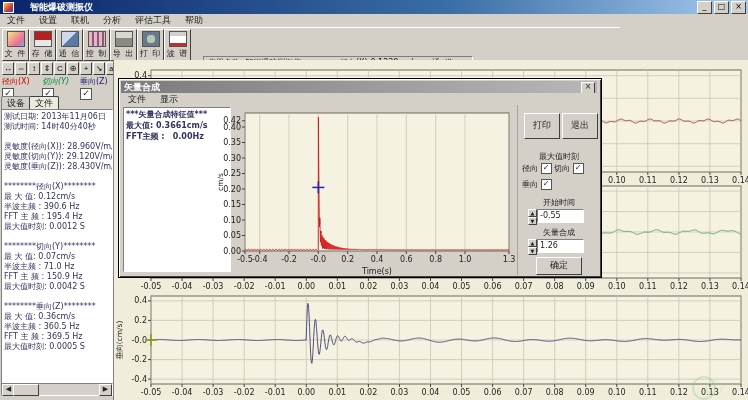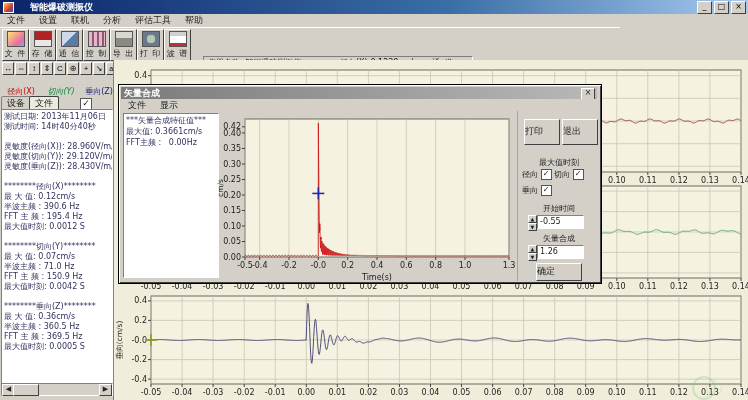--- a/index.html
+++ b/index.html
@@ -29,46 +29,46 @@
   .tico{width:16px;height:14px;margin-top:1px;border:1px solid #555;}
   .tlabel{font-size:8px;margin-top:1px;letter-spacing:1px;}
   
   #infopanel{left:203px;top:28px;width:268px;height:31px;}
   .infocol{position:absolute;top:1px;font-size:8px;line-height:10px;white-space:pre;color:#1a1a1a;}
   
   .sbtn{position:absolute;top:62px;width:12px;height:13px;font-size:8px;line-height:11px;text-align:center;padding:0;}
   #statusfield{left:130px;top:63px;width:330px;height:10px;border-radius:2px;}
   
   .chkgroup{position:absolute;top:76px;width:38px;}
-  .chklabel{font-size:8px;text-align:center;margin-top:10px;}
+  .chklabel{font-size:8px;text-align:left;}
   .chkbox{width:10px;height:10px;background:#fff;border:1px solid #555;font-size:9px;line-height:9px;text-align:center;margin-top:1px;}
   
   .tab{position:absolute;top:96px;height:13px;width:28px;text-align:center;font-size:9px;line-height:13px;
        background:#d4d0c8;border:1px solid #808080;border-bottom:none;border-top-left-radius:2px;border-top-right-radius:2px;}
   .tab.active{background:#ece9dd;border-color:#404040;}
   #listbox{left:1px;top:109px;width:108px;height:272px;font-size:8px;line-height:10px;
            color:#32325e;white-space:pre;overflow:hidden;padding:2px 0 0 2px;}
   #hscroll{left:1px;top:383px;width:110px;height:11px;}
   .scrarrow{position:absolute;top:0;width:11px;height:10px;font-size:7px;line-height:9px;text-align:center;}
   .scrthumb{position:absolute;top:0;left:11px;width:24px;height:10px;}
   
   #chartregion{left:113px;top:60px;width:635px;height:340px;background:#f0eeda;border-left:1px solid #808080;}
   svg{position:absolute;}
   
-  #dialog{left:118px;top:84px;width:482px;height:198px;background:#d4d0c8;
+  #dialog{left:118px;top:78px;width:482px;height:198px;background:#d4d0c8;
           border:1px solid #000;box-shadow:inset 1px 1px 0 #fff,inset -1px -1px 0 #404040;}
   #dlg-title{position:absolute;left:2px;top:2px;width:476px;height:12px;
           background:linear-gradient(90deg,#7b7b7b,#b8b8b8);display:flex;align-items:center;}
   #dlg-title span{color:#fff;font-size:9px;font-weight:bold;margin-left:3px;}
   .dlgclose{position:absolute;right:2px;top:1px;width:12px;height:10px;font-size:8px;line-height:8px;text-align:center;}
   #dlg-menu{position:absolute;left:2px;top:14px;width:476px;height:12px;display:flex;align-items:center;background:#d4d0c8;}
   #dlg-info{position:absolute;left:4px;top:28px;width:92px;height:162px;font-size:8px;line-height:11px;
-            color:#32325e;white-space:pre;overflow:hidden;padding:1px 0 0 2px;}
+            color:#32325e;white-space:pre;overflow:hidden;padding:1px 12px 0 2px;font-weight:bold;}
   #dlg-right{position:absolute;left:398px;top:26px;width:82px;height:170px;border-left:1px solid #a8a49a;}
-  .dlgbtn{position:absolute;width:34px;height:24px;font-size:9px;text-align:left;line-height:22px;}
+  .dlgbtn{position:absolute;width:34px;height:24px;font-size:9px;text-align:center;line-height:22px;}
   .dlgsec{position:absolute;width:82px;text-align:center;font-size:8px;}
   .dchk{display:inline-block;width:9px;height:9px;background:#fff;border:1px solid #555;font-size:8px;line-height:8px;text-align:center;vertical-align:middle;}
   .spin{position:absolute;height:14px;width:56px;display:flex;}
   .spinarrows{width:9px;display:flex;flex-direction:column;}
   .spinarrows div{flex:1;font-size:5px;line-height:6px;text-align:center;}
   .spinval{flex:1;font-size:8px;line-height:12px;padding-left:2px;}
   #watermark{left:690px;top:374px;width:34px;height:24px;opacity:.3;}
   #watermark .c1{position:absolute;left:2px;top:2px;width:20px;height:20px;border:2px solid #7ec87e;border-radius:50%;}
   #watermark .c2{position:absolute;left:16px;top:6px;width:14px;height:14px;border:1px solid #9ad39a;border-radius:50%;}
 </style>

